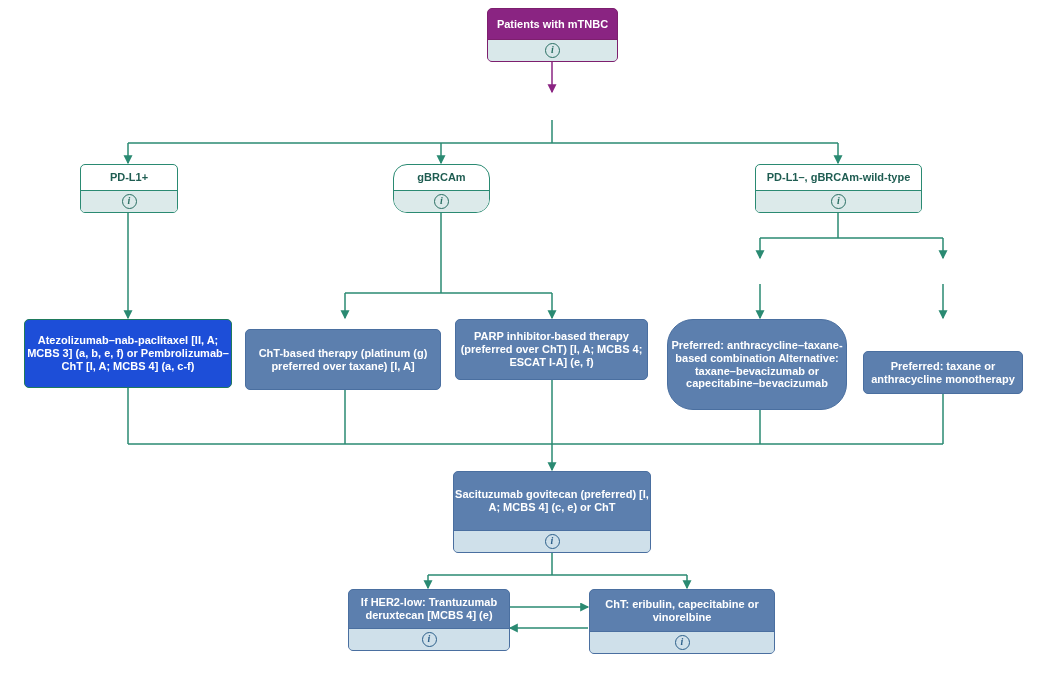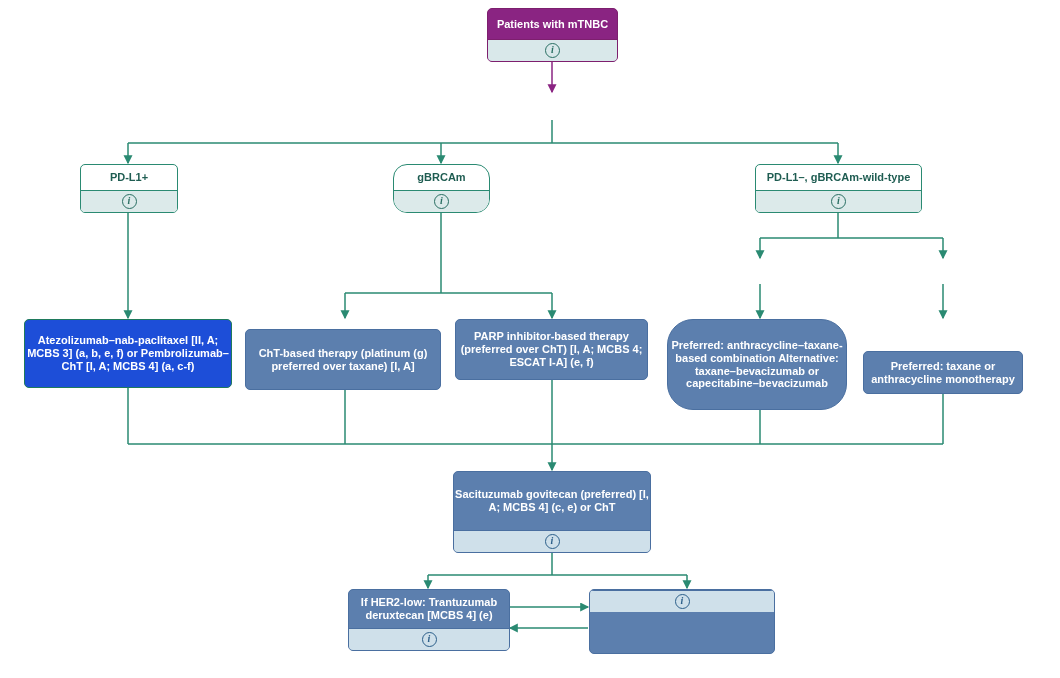--- a/index.html
+++ b/index.html
@@ -239,18 +239,19 @@
   </div>
 
   <div class="node n-blue" style="left:348px; top:589px; width:162px; height:62px;">
     <div class="body">If HER2-low: Trantuzumab deruxtecan [MCBS 4] (e)</div>
     <div class="infobar">
       <span class="info-glyph">i</span>
     </div>
   </div>
 
   <div class="node n-blue" style="left:589px; top:589px; width:186px; height:65px;">
+    <div class="body">ChT: eribulin, capecitabine or vinorelbine</div>
     <div class="infobar">
       <span class="info-glyph">i</span>
     </div>
   </div>
 
 </div>
 
 </body></html>

